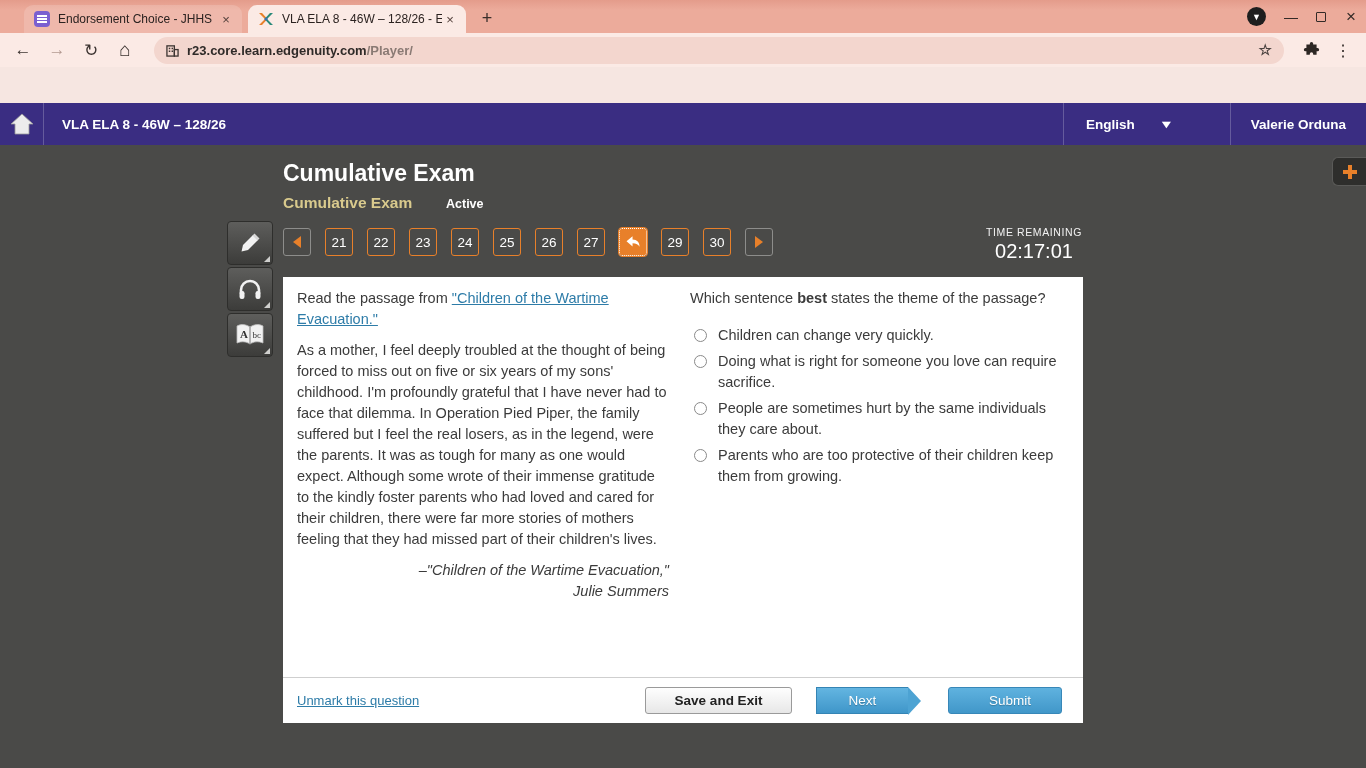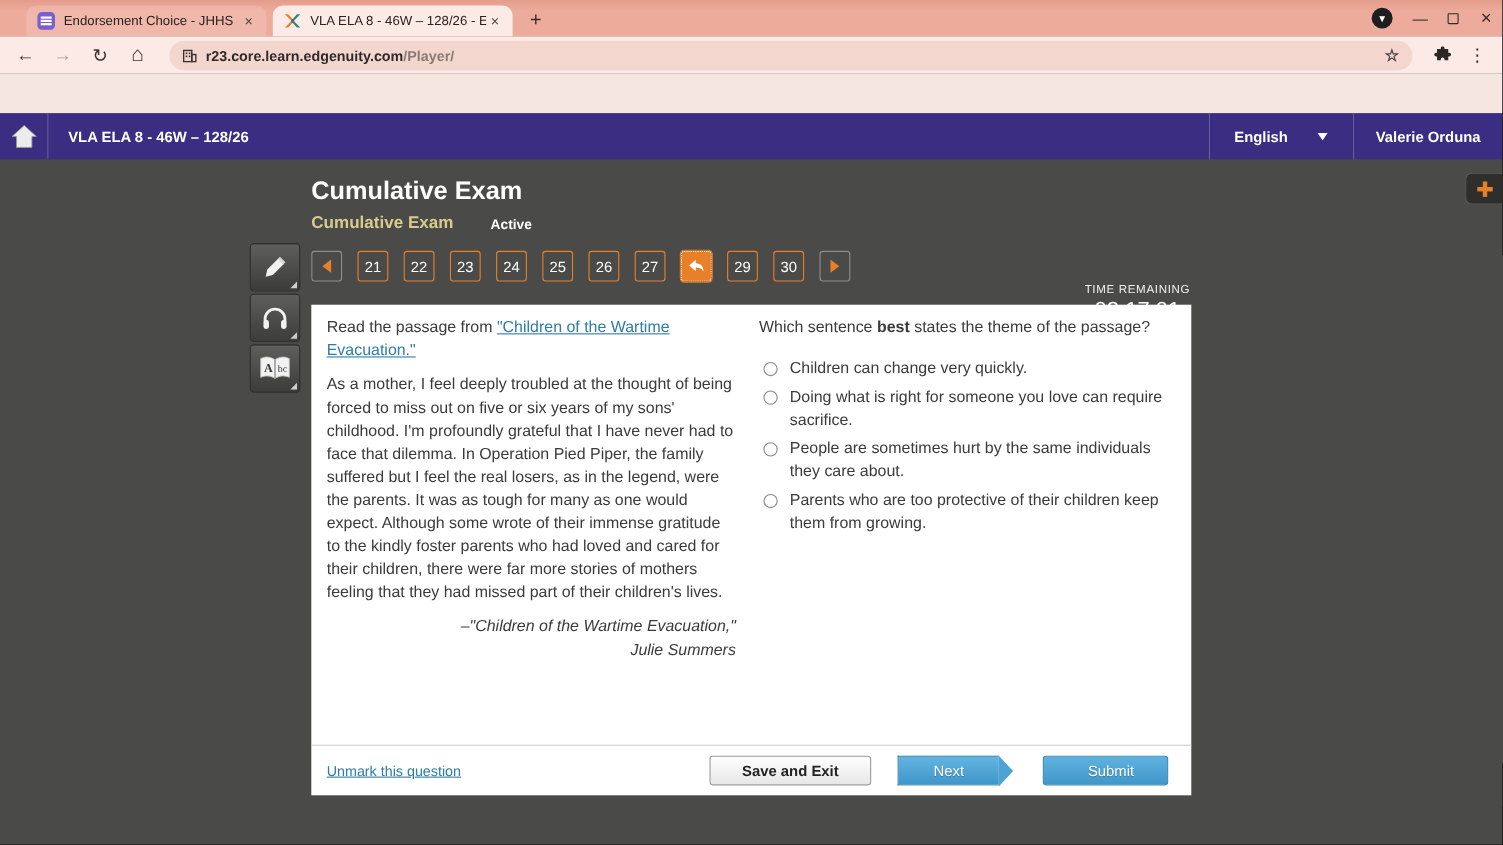--- a/index.html
+++ b/index.html
@@ -47,21 +47,21 @@
   .appheader { position:absolute; top:103px; left:0; width:100%; height:42px; background:#3a2d82;
                display:flex; align-items:center; color:#fff; }
   .home-btn { width:44px; height:42px; display:flex; align-items:center; justify-content:center;
               border-right:1px solid rgba(255,255,255,0.22); }
   .course-title { font-size:13.5px; font-weight:bold; margin-left:18px; }
   .hdr-right { margin-left:auto; display:flex; align-items:center; height:42px; }
   .lang { display:flex; align-items:center; gap:26px; padding:0 22px; height:42px;
           border-left:1px solid rgba(255,255,255,0.22); font-size:13.5px; font-weight:bold; }
   .chev { font-size:11px; transform:scaleX(1.4); }
   .uname { padding:0 20px; height:42px; display:flex; align-items:center; font-size:13.5px; font-weight:bold;
-           border-left:1px solid rgba(255,255,255,0.22); }
+           border-left:1px solid rgba(255,255,255,0.22);margin-left:36px; }
 
   
   .main { position:absolute; top:145px; left:0; width:100%; height:588px; background:#4a4a48; }
   .exam-title { position:absolute; left:283px; top:15px; color:#fff; font-size:23px; font-weight:bold; }
   .exam-sub { position:absolute; left:283px; top:49px; color:#d9ca8d; font-size:15.5px; font-weight:bold; }
   .exam-status { position:absolute; left:446px; top:52px; color:#fff; font-size:12.5px; font-weight:bold; }
 
   .plus-toggle { position:absolute; right:0; top:12px; width:34px; height:29px; background:#2e2e2c;
                  border:1px solid #5a5a58; border-right:none; border-radius:6px 0 0 6px;
                  display:flex; align-items:center; justify-content:center; }
@@ -83,21 +83,21 @@
                 display:flex; align-items:center; justify-content:center; }
   .tri-left { width:0; height:0; border-top:6px solid transparent; border-bottom:6px solid transparent;
               border-right:8px solid #e8802a; }
   .tri-right { width:0; height:0; border-top:6px solid transparent; border-bottom:6px solid transparent;
                border-left:8px solid #e8802a; }
   .qnav-btn { width:28px; height:28px; border:1px solid #e8802a; border-radius:3px; background:#4a4a48;
               color:#fff; font-size:13.5px; display:flex; align-items:center; justify-content:center; }
   .qnav-btn.current { background:#e8802a; border:1px dotted #fff; outline:1px solid #e8802a; }
 
   .timer { position:absolute; left:958px; top:81px; width:152px; text-align:center; color:#fff; }
-  .timer-label { font-size:10.5px; letter-spacing:0.6px; color:#f2f2f2;margin-top:31px; }
+  .timer-label { font-size:10.5px; letter-spacing:0.6px; color:#f2f2f2; }
   .timer-value { font-size:20px; margin-top:2px; }
 
   
   .card { position:absolute; left:283px; top:132px; width:800px; height:446px; background:#fff; }
   .col-left  { position:absolute; left:14px;  top:11px; width:372px; font-size:14.5px; color:#3b3b3b; line-height:21px; }
   .col-right { position:absolute; left:407px; top:11px; width:376px; font-size:14.5px; color:#3b3b3b; line-height:21px; }
   .passage-link { color:#2e7ca8; text-decoration:underline; }
   .passage-body { margin-top:10px; }
   .attribution { margin-top:10px; text-align:right; font-style:italic; color:#3b3b3b; }
   .options { margin-top:16px; }

